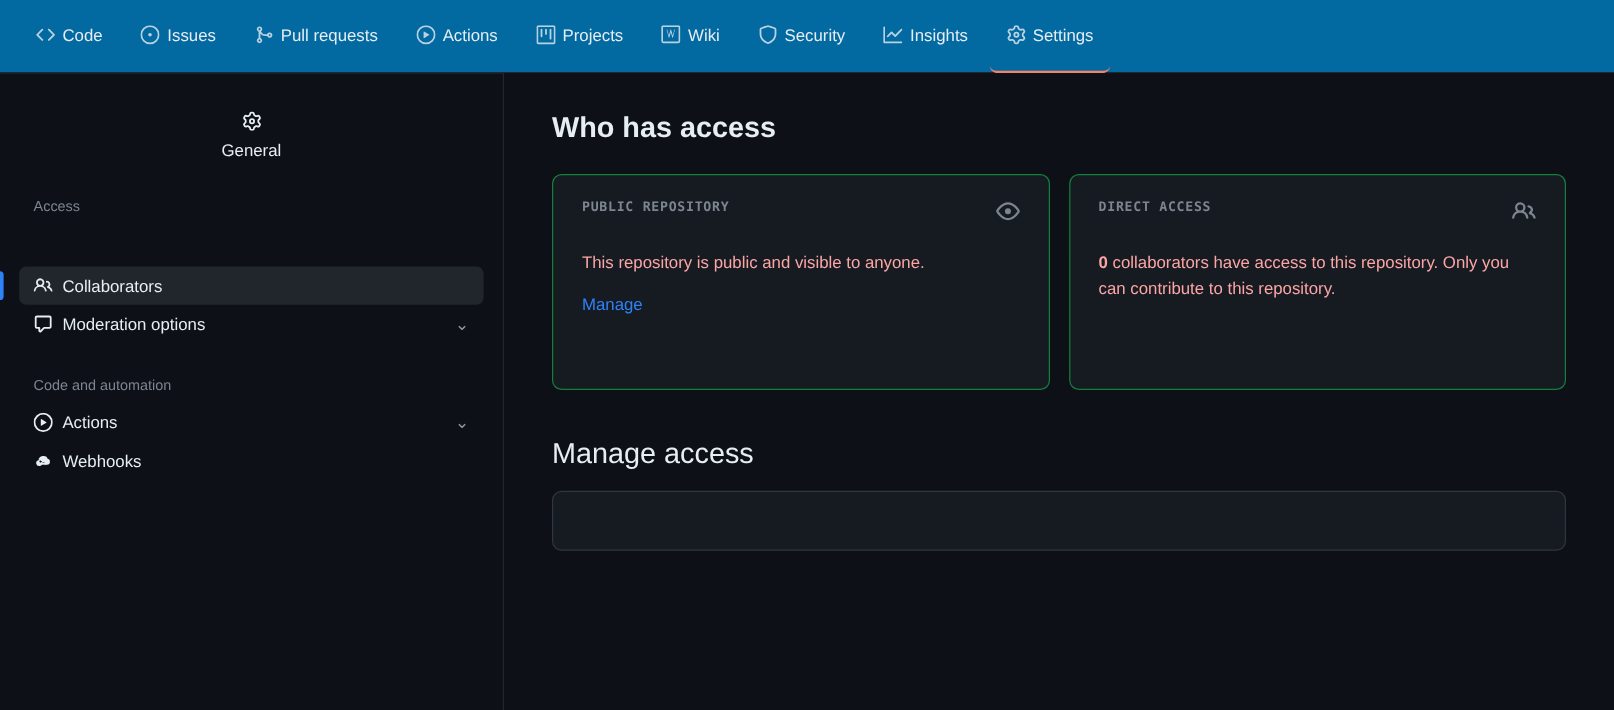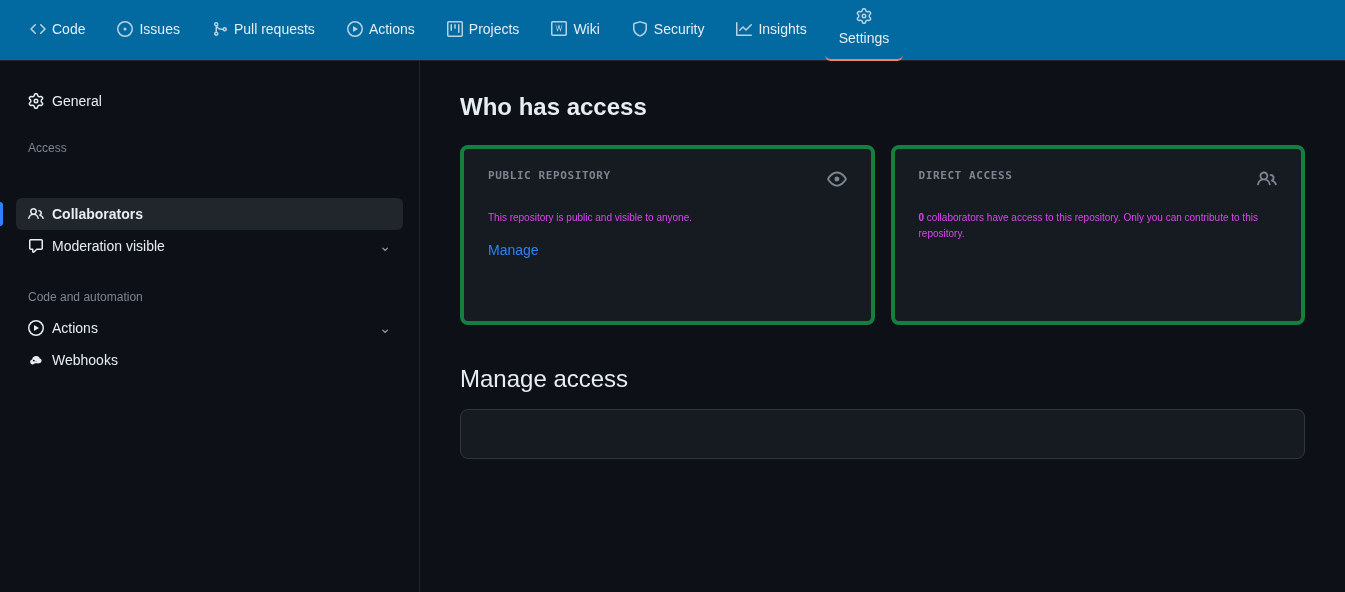--- a/index.html
+++ b/index.html
@@ -33,21 +33,20 @@
       border-radius: 6px;
       font-size: 14px;
       white-space: nowrap;
       text-decoration: none;
       border-bottom: 2px solid transparent;
       height: 61px;
     }
     .nav-item.active {
       color: #e6edf3;
       border-bottom: 2px solid #f78166;
-      flex-direction: column;
     }
     .nav-icon {
       width: 16px;
       height: 16px;
       opacity: 0.8;
       flex-shrink: 0;
     }
 
     
     .layout {
@@ -65,20 +64,21 @@
     }
     .sidebar-general {
       display: flex;
       align-items: center;
       gap: 8px;
       padding: 8px 12px;
       border-radius: 6px;
       cursor: pointer;
       font-size: 14px;
       margin-bottom: 16px;
+      flex-direction: column;
     }
     .sidebar-section-label {
       font-size: 12px;
       color: #7d8590;
       font-weight: 400;
       padding: 8px 12px 4px;
       margin-bottom: 4px;
     }
     .sidebar-item {
       display: flex;
@@ -86,21 +86,21 @@
       gap: 8px;
       padding: 8px 12px;
       border-radius: 6px;
       cursor: pointer;
       font-size: 14px;
       color: #e6edf3;
       position: relative;
     }
     .sidebar-item.active {
       background: rgba(177,186,196,0.12);
-      font-weight: 700;
+      font-weight: 400;
       margin-top: 39px;
     }
     .sidebar-item.active::before {
       content: '';
       position: absolute;
       left: -16px;
       top: 50%;
       transform: translateY(-50%);
       width: 3px;
       height: 24px;
@@ -129,21 +129,21 @@
 
     
     .cards-row {
       display: flex;
       gap: 16px;
       margin-bottom: 40px;
     }
     .access-card {
       flex: 1;
       background: #161b22;
-      border: 4px solid #15803d;
+      border: 1px solid #15803d;
       border-radius: 8px;
       padding: 20px 24px;
       min-height: 180px;
     }
     .card-header {
       display: flex;
       justify-content: space-between;
       align-items: flex-start;
       margin-bottom: 16px;
     }
@@ -152,22 +152,22 @@
       font-weight: 600;
       color: #7d8590;
       letter-spacing: 0.6px;
       font-family: ui-monospace, SFMono-Regular, SF Mono, Menlo, monospace;
     }
     .card-icon {
       color: #7d8590;
       font-size: 18px;
     }
     .card-text {
-      font-size: 10px;
-      color: #d946ef;
+      font-size: 14px;
+      color: #fca5a5;
       line-height: 1.6;
       margin-bottom: 16px;
     }
     .card-link {
       color: #2f81f7;
       cursor: pointer;
       font-size: 14px;
       text-decoration: none;
     }
     .card-text strong {
@@ -280,21 +280,21 @@
       <svg width="16" height="16" viewBox="0 0 16 16">
         <path d="M2 5.5a3.5 3.5 0 1 1 5.898 2.549 5.508 5.508 0 0 1 3.034 4.084.75.75 0 1 1-1.482.235 4.001 4.001 0 0 0-7.9 0 .75.75 0 0 1-1.482-.236A5.507 5.507 0 0 1 3.102 8.05 3.493 3.493 0 0 1 2 5.5zM11 4a3.001 3.001 0 0 1 2.22 5.018 5.01 5.01 0 0 1 2.56 3.012.749.749 0 0 1-.885.954.752.752 0 0 1-.549-.514 3.507 3.507 0 0 0-2.522-2.372.75.75 0 0 1-.574-.73v-.352a.75.75 0 0 1 .416-.672A1.5 1.5 0 0 0 11 5.5.75.75 0 0 1 11 4zm-5.5-.5a2 2 0 1 0 0 4 2 2 0 0 0 0-4z"></path>
       </svg>
       <span>Collaborators</span>
     </div>
 
     <div class="sidebar-item">
       <svg width="16" height="16" viewBox="0 0 16 16">
         <path d="M1 2.75C1 1.784 1.784 1 2.75 1h10.5c.966 0 1.75.784 1.75 1.75v7.5A1.75 1.75 0 0 1 13.25 12H9.06l-2.573 2.573A1.458 1.458 0 0 1 4 13.543V12H2.75A1.75 1.75 0 0 1 1 10.25Zm1.75-.25a.25.25 0 0 0-.25.25v7.5c0 .138.112.25.25.25h2a.75.75 0 0 1 .75.75v2.19l2.72-2.72a.749.749 0 0 1 .53-.22h4.5a.25.25 0 0 0 .25-.25v-7.5a.25.25 0 0 0-.25-.25Z"></path>
       </svg>
-      <span>Moderation visible</span>
+      <span>Moderation options</span>
       <span class="chevron">⌄</span>
     </div>
 
     <div class="sidebar-spacer"></div>
 
     <div class="sidebar-section-label">
       <span>Code and automation</span>
     </div>
 
 

